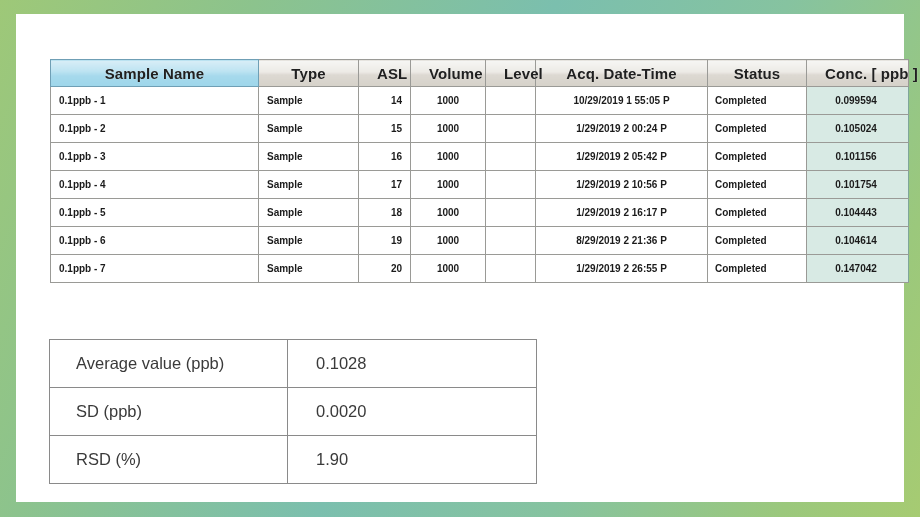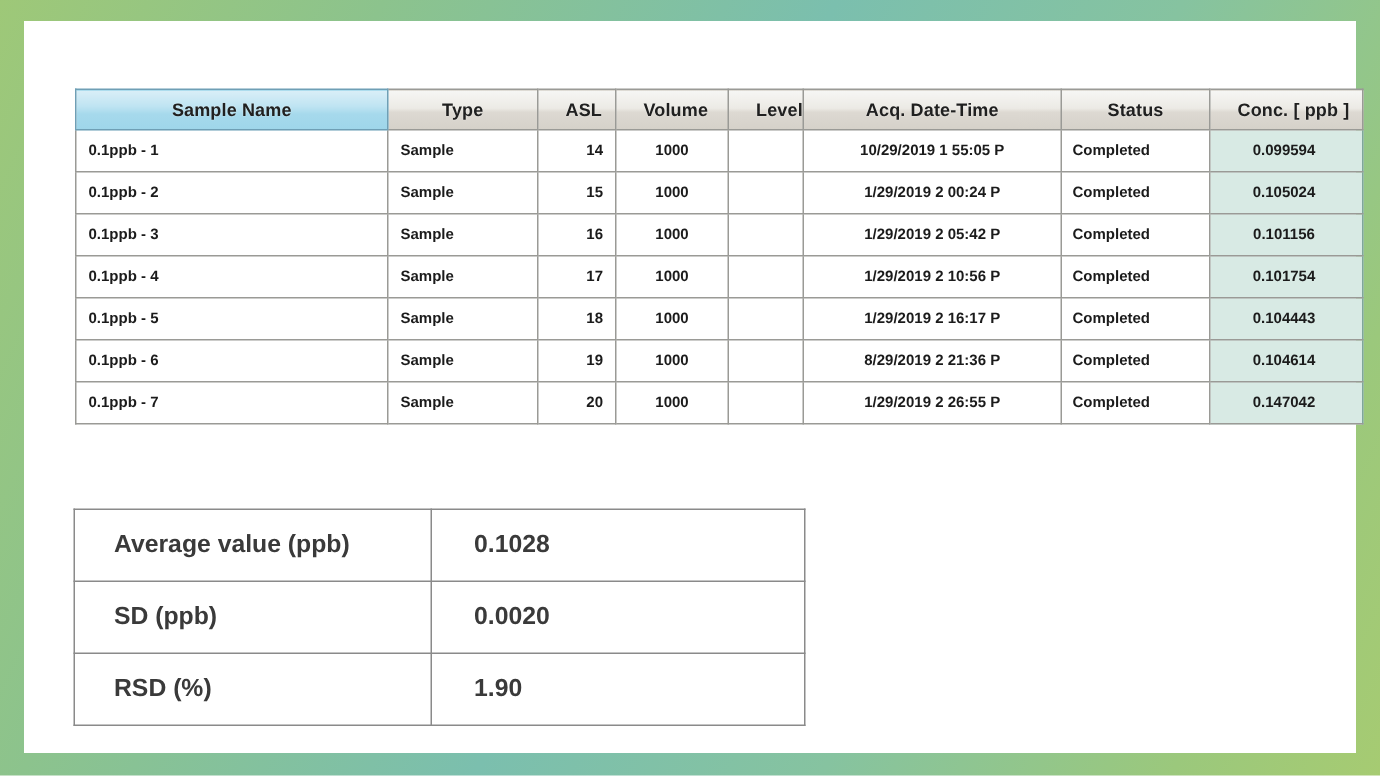--- a/index.html
+++ b/index.html
@@ -39,21 +39,21 @@
     width: 858px;
     border-collapse: collapse;
     table-layout: fixed;
     font-size: 12.5px;
     color: #1b1b1b;
   }
   #seq-table th {
     height: 26px;
     padding: 0 18px;
     font-weight: bold;
-    font-size: 12px;
+    font-size: 15px;
     letter-spacing: .1px;
     color: #202020;
     background: linear-gradient(180deg, #f6f6f4 0%, #eceae5 45%, #ddd9d2 55%, #d5d1c9 100%);
     border: 1px solid #9a9a96;
     text-align: center;
     white-space: nowrap;
     text-shadow: 0 0 1px rgba(255,255,255,.7);
   }
   #seq-table th.sel {
     background: linear-gradient(180deg, #d9eef7 0%, #bfe4f2 40%, #a6d9ec 60%, #9ed6ea 100%);
@@ -91,21 +91,21 @@
     width: 487px;
     border-collapse: collapse;
     table-layout: fixed;
     font-size: 16.5px;
     color: #3a3a3a;
   }
   #sum-table td {
     height: 47px;
     border: 1px solid #8a8a8a;
     padding: 0 0 0 26px;
-    font-weight: bold;
+    font-weight: normal;
   }
   #sum-table td.val { padding-left: 28px; }
 </style>
 </head>
 <body>
 
 <div id="frame">
   <div id="frame-inner">
 
     <table id="seq-table">

